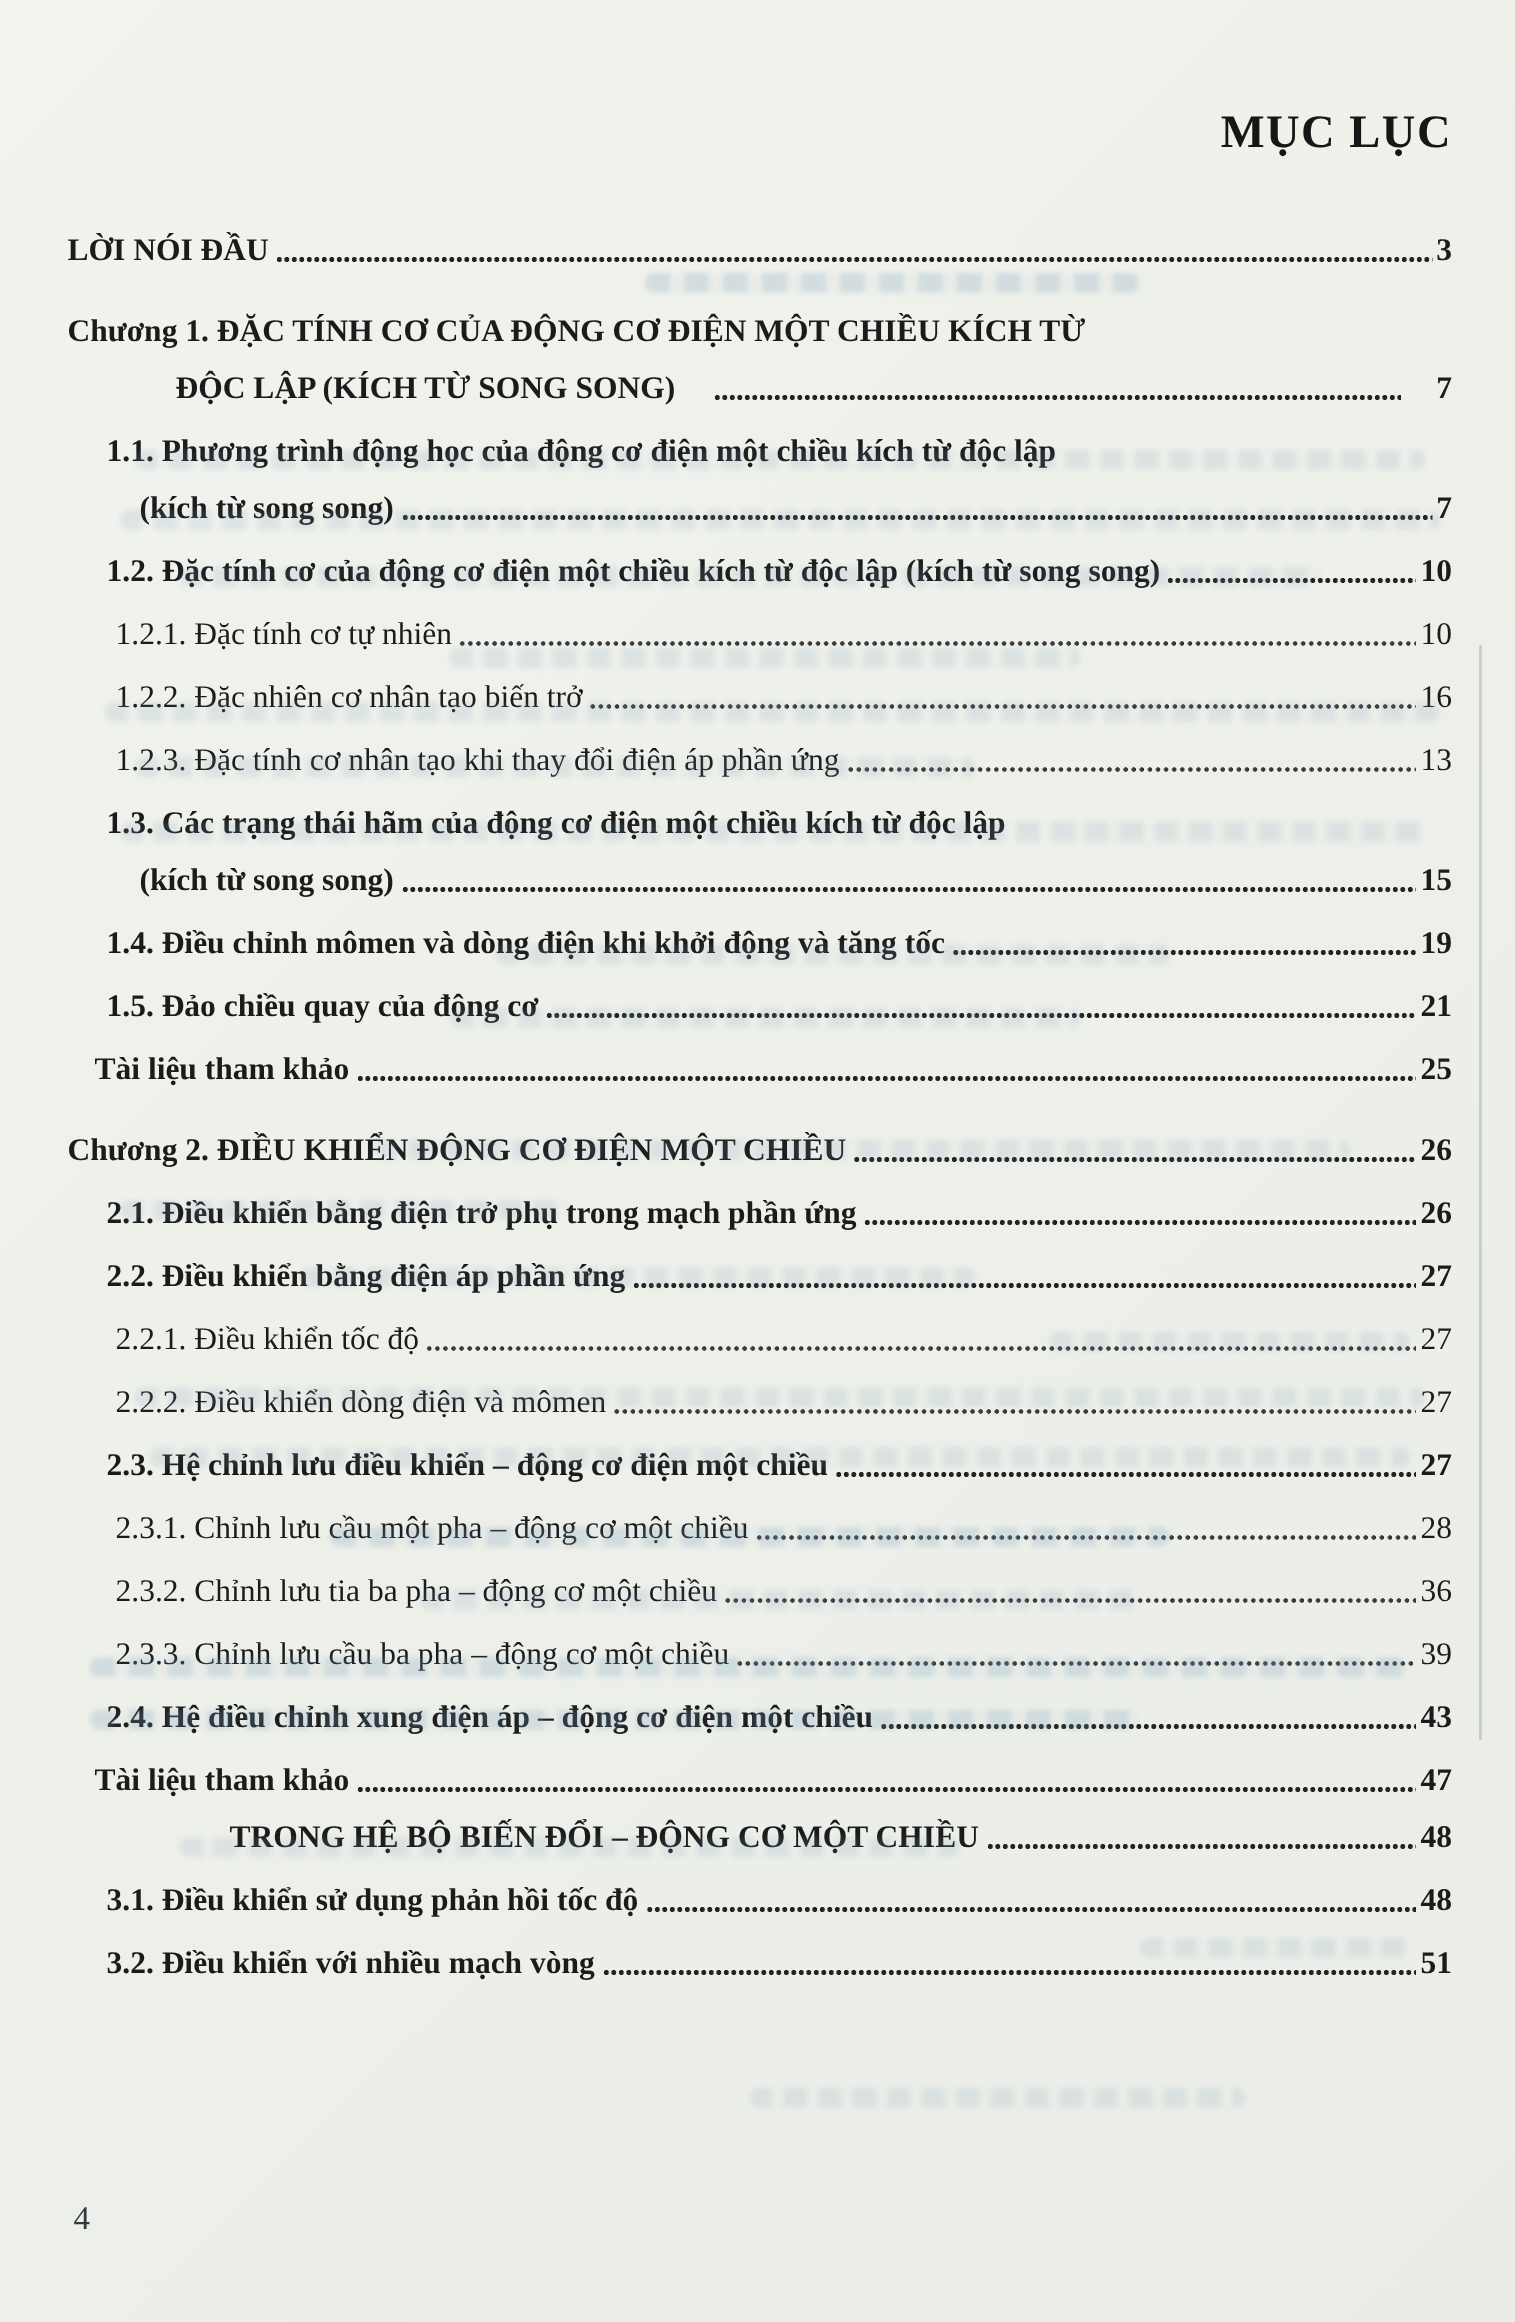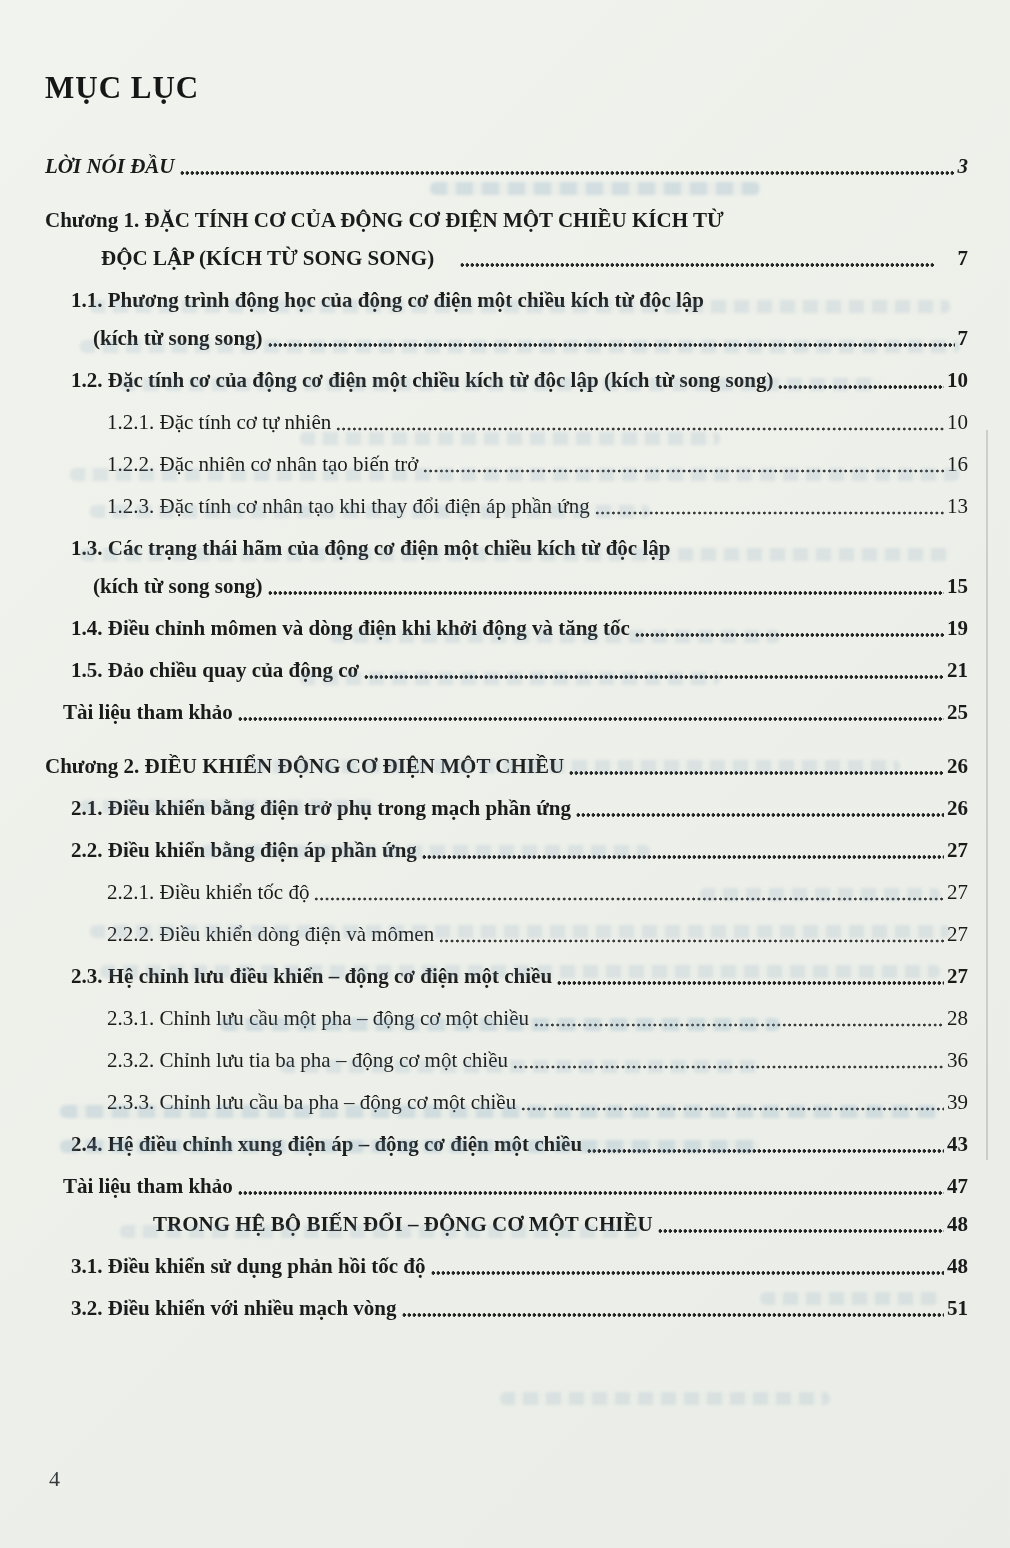--- a/index.html
+++ b/index.html
@@ -18,46 +18,46 @@
     box-sizing:border-box;
   }
   
   .edge-line{
     position:absolute;right:22px;top:430px;height:730px;width:2px;
     background:rgba(120,125,120,0.28);
     filter:blur(0.4px);
   }
   h1.title{
     margin:0 0 0 0;
-    text-align:left;
+    text-align:right;
     font-size:31px;
     font-weight:bold;
     letter-spacing:1px;
     color:#161616;
   }
   .toc{
     margin-top:47px;
   }
   .row{
     display:flex;
     align-items:flex-end;
     font-size:21px;
     line-height:27px;
     margin-top:15px;
   }
   .row.b{font-weight:bold;}
-  .row.sp-first{margin-top:0;font-style:italic;}
+  .row.sp-first{margin-top:0;}
   .row.sp-loose{margin-top:27px;}
   .row.sp-tight{margin-top:11px;}
   .lv-root{margin-left:0;}
   .lv-tltk{margin-left:18px;}
   .lv-1{margin-left:26px;}
-  .lv-2{margin-left:62px;}
+  .lv-2{margin-left:32px;}
   .lv-cont1{margin-left:48px;}
-  .lv-contch{margin-left:56px;gap:21px;}
+  .lv-contch{margin-left:72px;gap:21px;}
   .lv-contch3{margin-left:108px;justify-content:center;}
   .row .txt{white-space:nowrap;}
   .leader{
     flex:1 1 auto;
     height:6px;
     margin:0 3px 4px 5px;
     min-width:10px;
     background-image:radial-gradient(circle at 2.2px 3px, #232323 1.5px, rgba(0,0,0,0) 1.9px);
     background-size:5px 6px;
     background-repeat:repeat-x;

